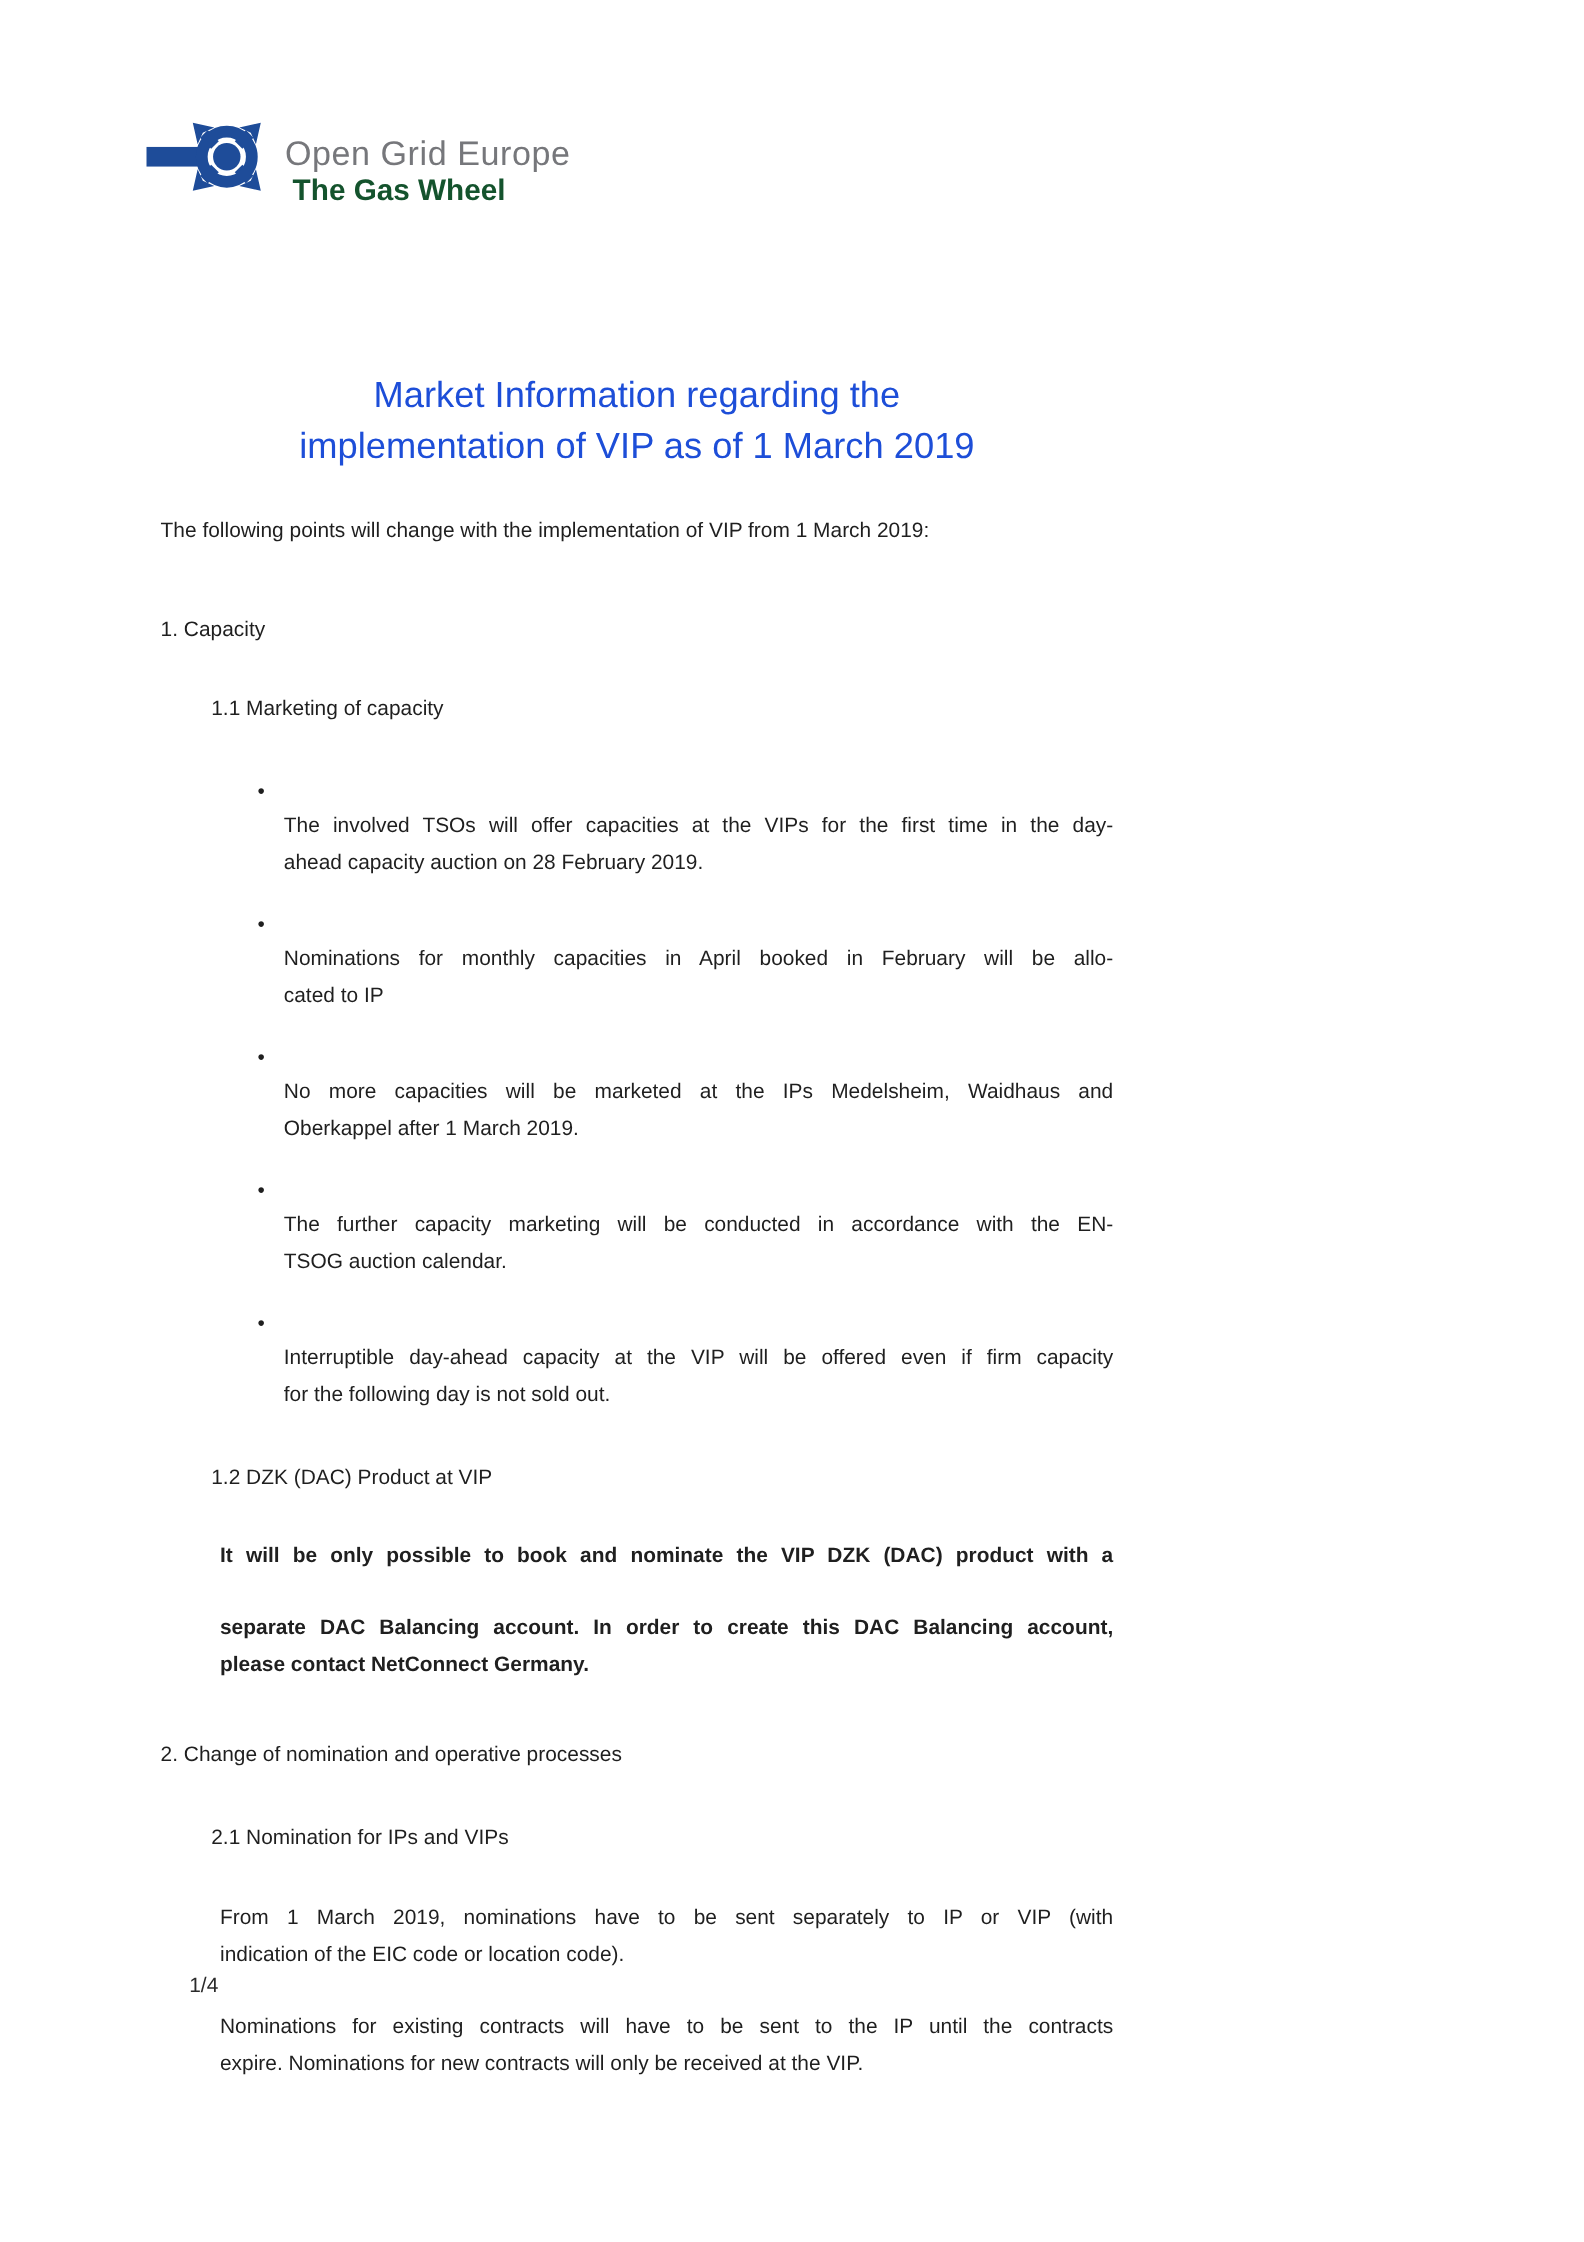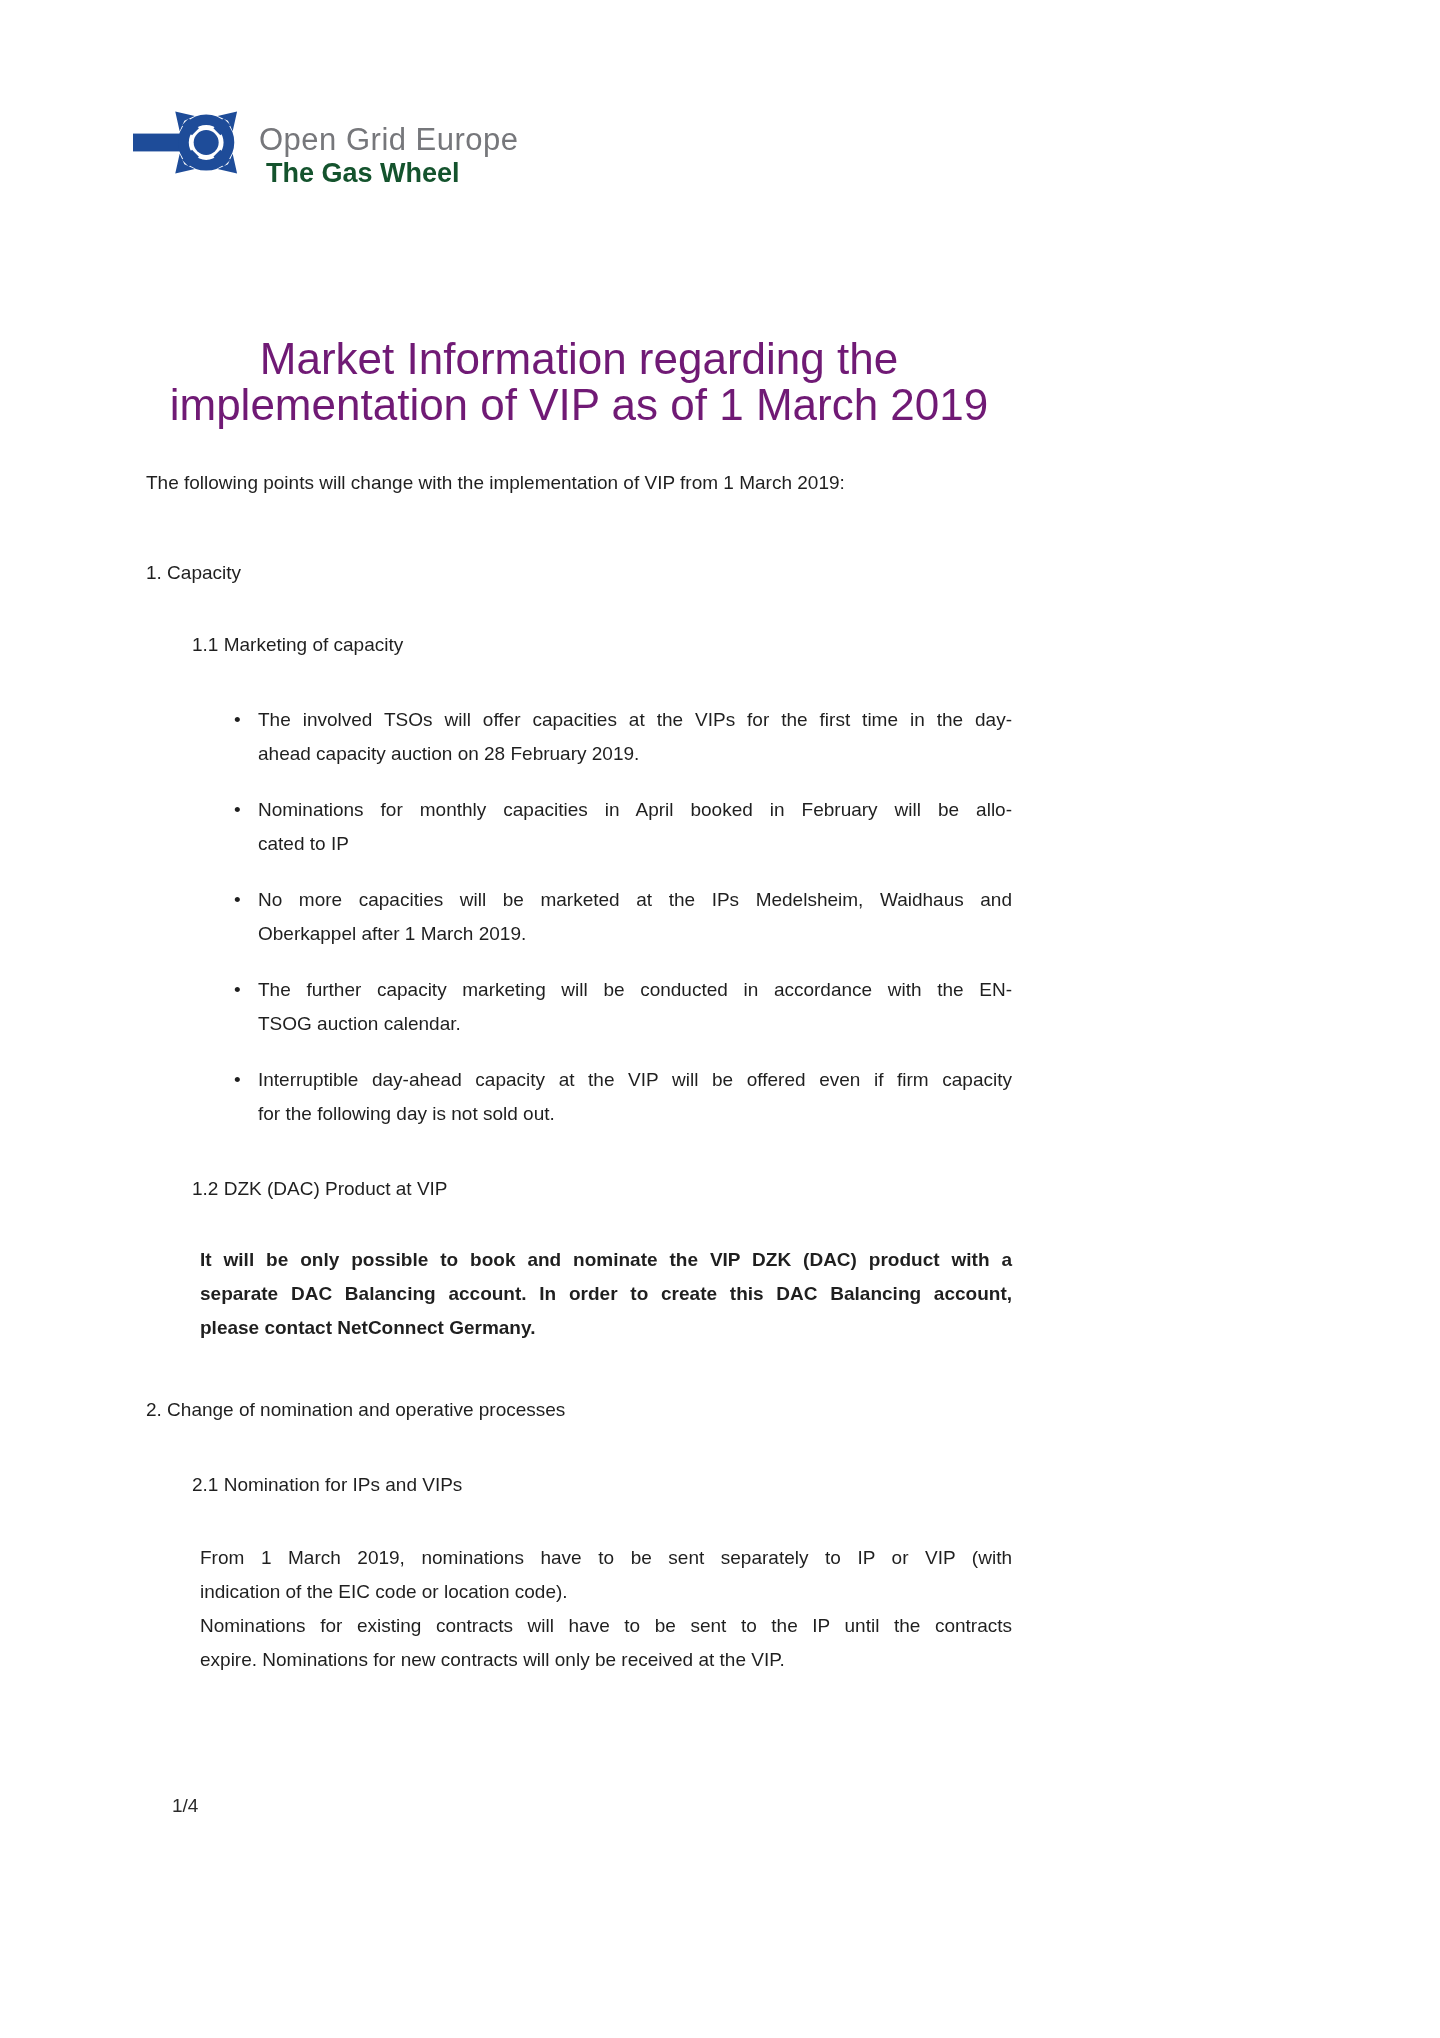--- a/index.html
+++ b/index.html
@@ -16,21 +16,21 @@
   
   .logo { position: absolute; left: 133px; top: 96px; display: flex; align-items: flex-end; }
   .logo-icon svg { display: block; }
   .logo-text { margin-left: 10px; padding-top: 8px; }
   .logo-company { font-size: 31px; line-height: 36px; letter-spacing: 0.5px; }
   .logo-tagline { font-size: 27px; line-height: 31px; font-weight: bold; padding-left: 7px; }
 
   
   .body-col { position: absolute; left: 146px; top: 0; width: 866px; padding-top: 336px; }
 
-  .doc-title { font-size: 44px; line-height: 46px; text-align: center; color: #701a75; }
+  .doc-title { font-size: 33px; line-height: 46px; text-align: center; color: #1d4ed8; }
 
   .txt { font-size: 19px; line-height: 34px; }
 
   .intro { margin-top: 38px; }
   .h1-heading { margin-top: 56px; }
   .h1-heading.second { margin-top: 48px; }
   .h2-heading { margin-top: 38px; padding-left: 46px; }
   .h2-heading.after-list { margin-top: 41px; }
   .h2-heading.in-s2 { margin-top: 41px; }
 
@@ -39,21 +39,21 @@
   .bullet-item + .bullet-item { margin-top: 22px; }
   .bullet-marker { width: 24px; flex: 0 0 24px; font-size: 19px; line-height: 34px; }
   .bullet-text { width: 754px; flex: 0 0 754px; }
 
   .paragraph { padding-left: 54px; width: 866px; }
   .paragraph .tline { width: 812px; }
   .para-1-2 { margin-top: 37px; font-weight: bold; }
   .para-2-1 { margin-top: 39px; }
 
   .tline { text-align: left; }
-  .tline.tjust { text-align: justify; text-align-last: justify; }
+  .tline.tjust { text-align: justify; text-align-last: justify; margin-top: 31px; }
 
   .footer-page-number { position: absolute; left: 172px; top: 1792px; font-size: 19px; line-height: 28px; color: #2a2a2a; }
 </style>
 </head>
 <body>
 
 <div class="page">
 
   <div class="logo">
     <span class="logo-icon">

